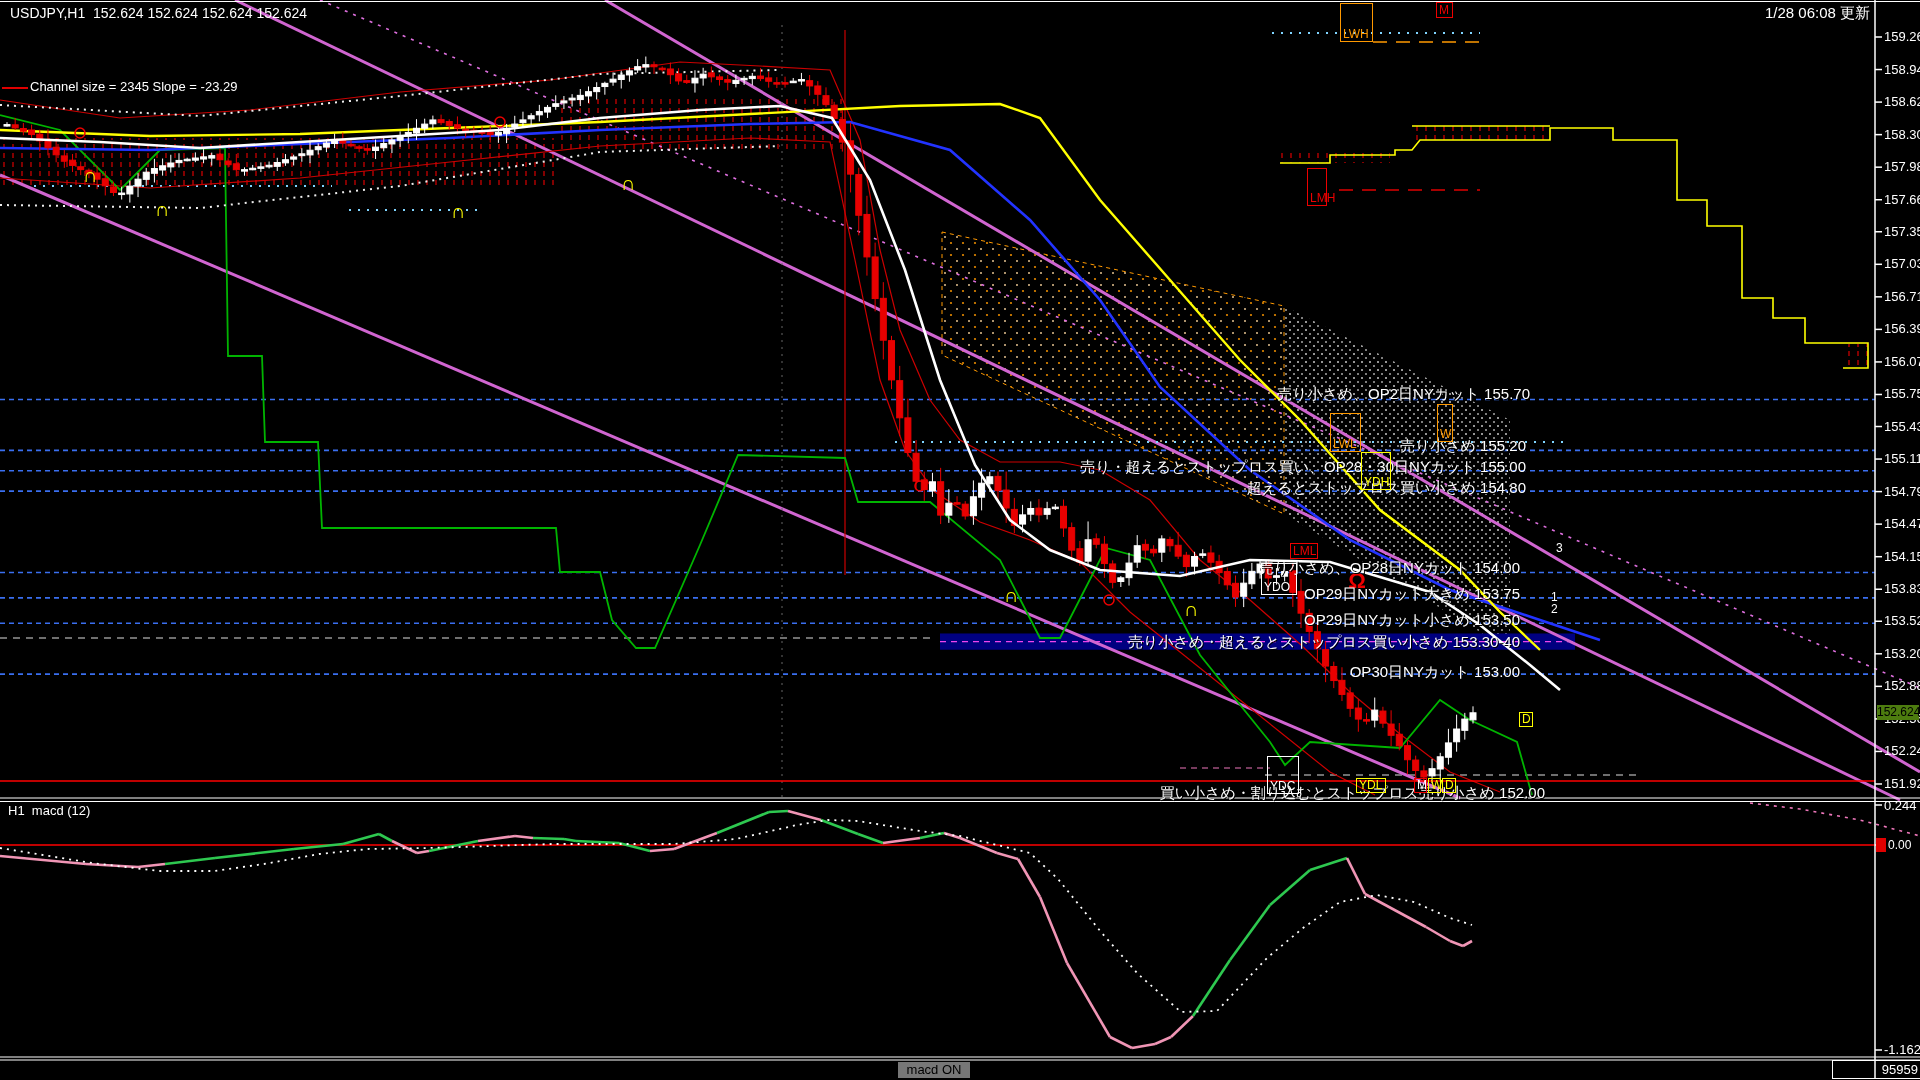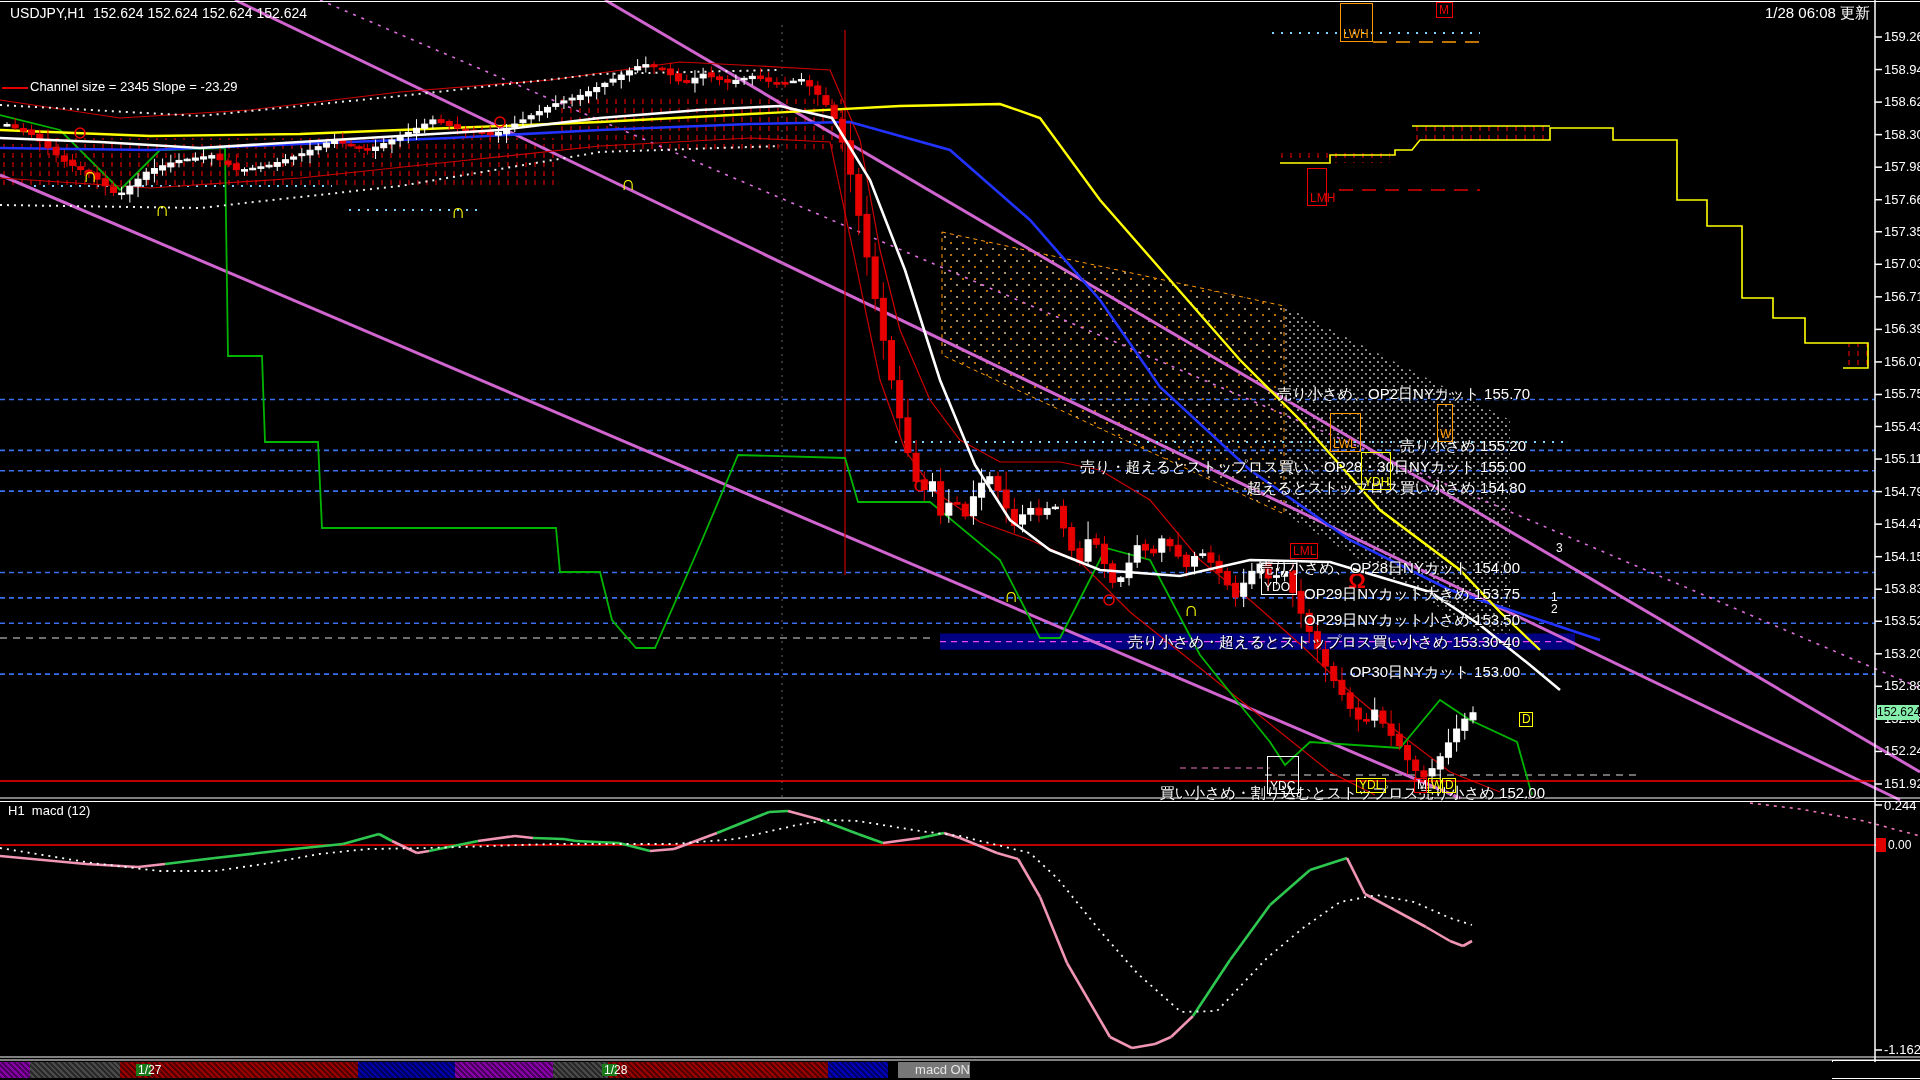--- a/index.html
+++ b/index.html
@@ -11,33 +11,33 @@
   #updated{right:50px;top:4px;font-size:15px;}
   #watermark{left:58px;top:52px;font-size:72px;font-weight:bold;color:#fff;letter-spacing:2px;}
   #channel-info{left:30px;top:79px;font-size:13px;}
   #channel-tick{position:absolute;left:2px;top:87px;width:26px;height:2px;background:#e00000;}
   #macd-title{left:8px;top:803px;font-size:13px;}
   .tick{position:absolute;left:1884px;font-size:13px;color:#fff;}
   .ann{position:absolute;font-size:15px;color:#fff;text-shadow:1px 1px 0 #000;white-space:pre;}
   .lbox{position:absolute;display:flex;align-items:flex-end;box-sizing:border-box;
         font-size:12px;line-height:12px;padding:1px 2px;}
   .num{position:absolute;font-size:12px;color:#fff;}
-  #price-tag{position:absolute;left:1877px;width:42px;height:15px;background:#86efac;color:#000;
+  #price-tag{position:absolute;left:1877px;width:42px;height:15px;background:#4d7c0f;color:#000;
              font-size:12px;line-height:15px;text-align:center;}
   #macd-zero-tag{position:absolute;left:1876px;top:838px;width:10px;height:14px;background:#e00000;}
   #macd-zero-label{position:absolute;left:1888px;top:838px;font-size:12px;}
   #vol-box{position:absolute;left:1832px;top:1060px;width:85px;height:17px;border:1px solid #fff;
            font-size:13px;line-height:17px;text-align:right;padding-right:6px;}
   #bottom-bar{position:absolute;left:0;top:1062px;width:1920px;height:16px;background:#000;}
   .seg{position:absolute;top:0;height:16px;
        background-image:repeating-linear-gradient(45deg,rgba(0,0,0,.45) 0 2px,transparent 2px 4px);}
   .bar-label{position:absolute;top:1px;font-size:12px;color:#fff;z-index:3;}
   .bar-label .g{position:absolute;left:-2px;top:1px;width:15px;height:12px;background:#1a7a1a;z-index:-1;}
   #macd-on{position:absolute;left:898px;top:1062px;width:72px;height:16px;background:#777;
-           color:#e5e5e5;font-size:13px;line-height:16px;text-align:right;}
+           color:#000000;font-size:13px;line-height:16px;text-align:center;}
 </style>
 </head>
 <body>
 
 <div id="screen">
   <svg id="chart-svg" width="1920" height="1080">
       <defs>
 <pattern id="pat-red" width="9" height="9" patternUnits="userSpaceOnUse">
           <line x1="4" y1="0" x2="4" y2="5" stroke="#d00000" stroke-width="1.4"></line>
         </pattern>
@@ -613,27 +613,14 @@
       <div class="num" style="left: 1551px; top: 602px;">2</div>
     </div>
 
   <div id="price-tag" style="top: 705.39px;">152.624</div>
   <div class="tick" id="macd-top-label" style="top: 798px;">0.244</div>
   <div id="macd-zero-tag"></div>
   <div id="macd-zero-label">0.00</div>
   <div class="tick" id="macd-bottom-label" style="top: 1042px;">-1.162</div>
   <div id="vol-box">95959</div>
 
-  <div id="bottom-bar">
-      <div class="seg" style="left: 0px; width: 30px; background-color: rgb(136, 0, 170);"></div>
-      <div class="seg" style="left: 30px; width: 90px; background-color: rgb(74, 74, 74);"></div>
-      <div class="seg" style="left: 120px; width: 238px; background-color: rgb(153, 0, 0);"></div>
-      <div class="seg" style="left: 358px; width: 97px; background-color: rgb(0, 0, 170);"></div>
-      <div class="seg" style="left: 455px; width: 98px; background-color: rgb(136, 0, 170);"></div>
-      <div class="seg" style="left: 553px; width: 55px; background-color: rgb(74, 74, 74);"></div>
-      <div class="seg" style="left: 608px; width: 220px; background-color: rgb(153, 0, 0);"></div>
-      <div class="seg" style="left: 828px; width: 60px; background-color: rgb(0, 0, 187);"></div>
-      <div class="seg" style="left: 888px; width: 940px; background-color: rgb(0, 0, 0);"></div>
-      <div class="bar-label" style="left: 138px;"><span class="g"></span>1/27</div>
-      <div class="bar-label" style="left: 604px;"><span class="g"></span>1/28</div>
-    </div>
   <div id="macd-on">macd ON</div>
 </div>
 
 </body></html>

